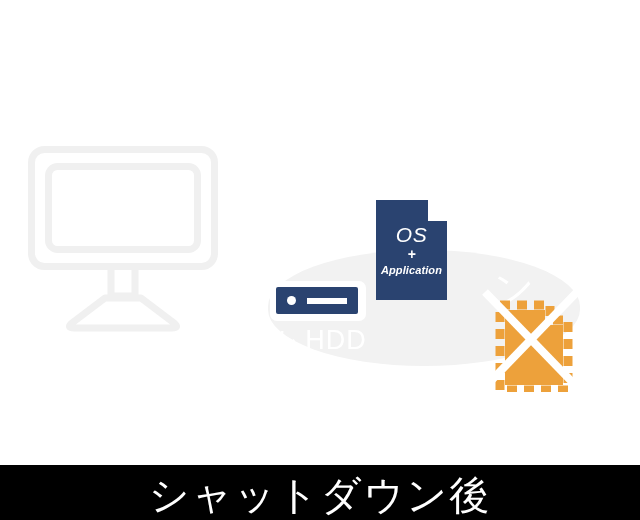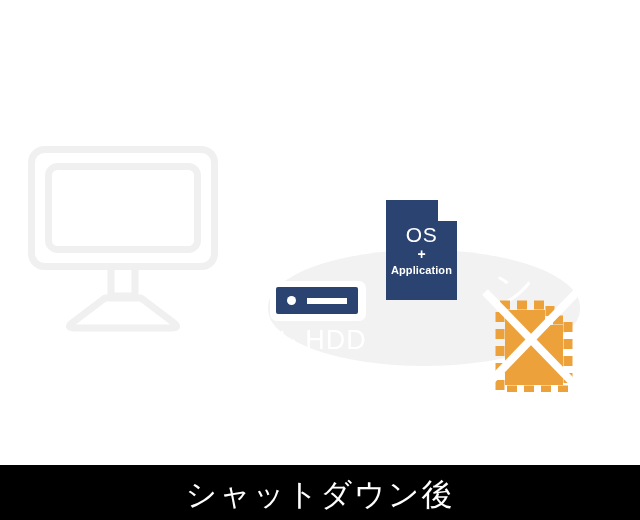--- a/index.html
+++ b/index.html
@@ -98,24 +98,25 @@
     left: 31px;
     top: 11px;
     width: 40px;
     height: 6px;
     background: #ffffff;
   }
 
   
   .os-box {
     position: absolute;
-    left: 386px;
+    left: 376px;
     top: 200px;
     width: 71px;
     height: 116px;
+    font-style: italic;
   }
   .os-box svg { display: block; position: absolute; left:0; top:0; }
   .os-text {
     position: absolute;
     left: 0;
     top: 0;
     width: 71px;
     height: 100px;
     display: flex;
     flex-direction: column;
@@ -164,21 +165,21 @@
   .caption-text {
     position: absolute;
     left: 0;
     top: 0;
     width: 640px;
     height: 55px;
     display: flex;
     align-items: center;
     justify-content: center;
     color: #ffffff;
-    font-size: 31px;
+    font-size: 40px;
     letter-spacing: 2px;
     line-height: 1;
     padding-top: 4px;
     box-sizing: border-box;
   }
 </style>
 </head>
 <body>
 
 <div id="stage">

